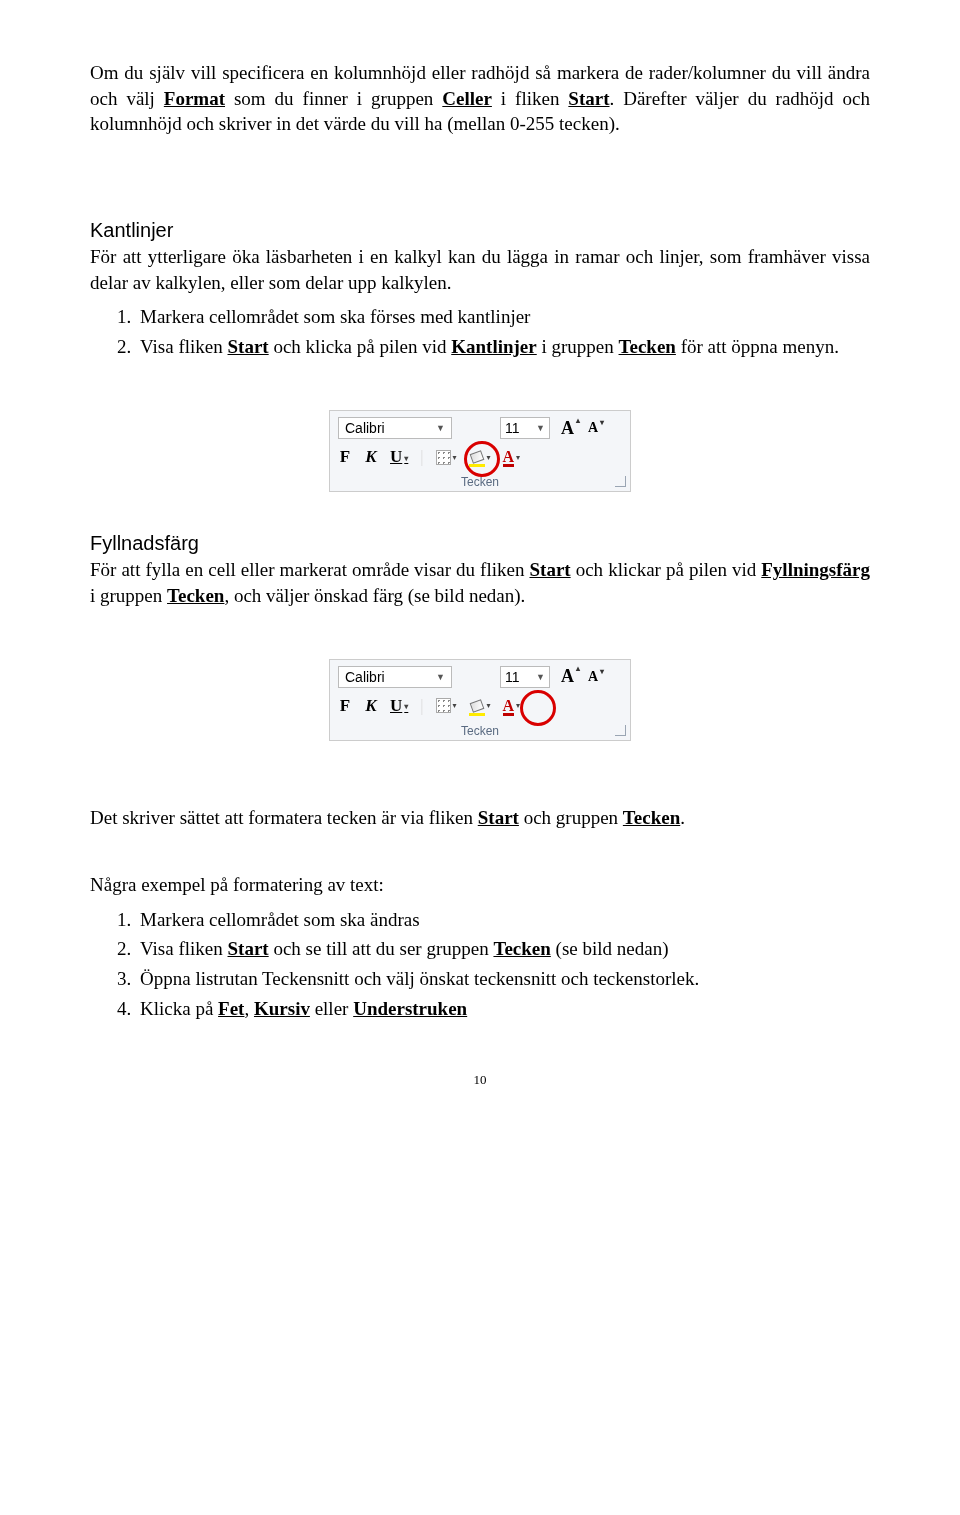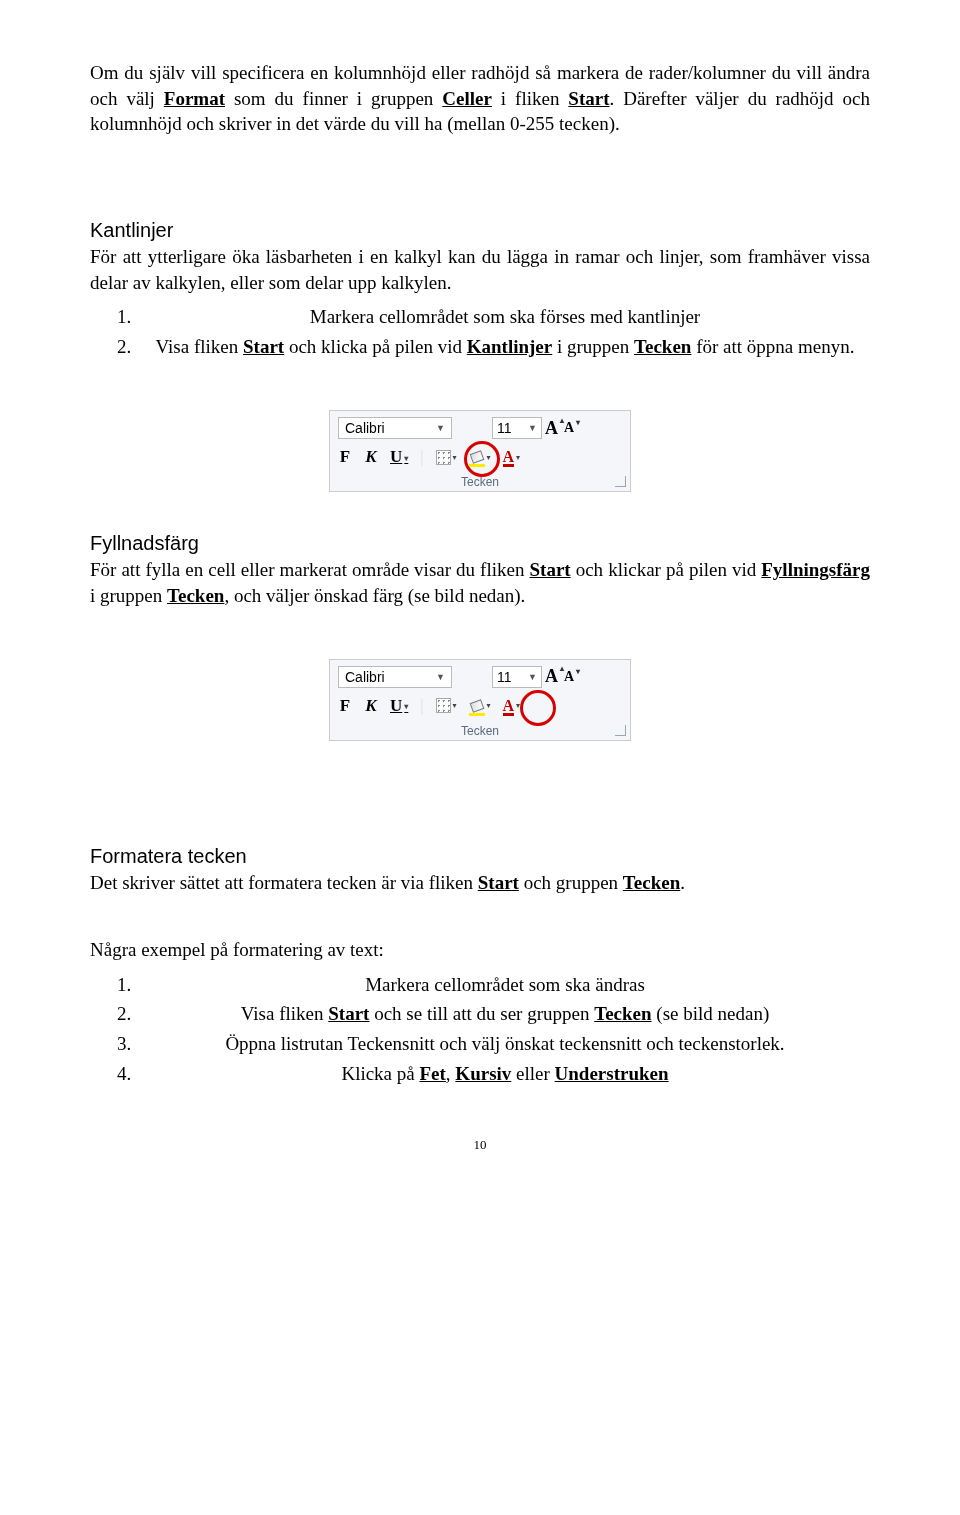--- a/index.html
+++ b/index.html
@@ -27,40 +27,39 @@
   }
   ol {
     margin: 8px 0 8px 0;
     padding-left: 46px;
     font-size: 19px;
     line-height: 1.45;
   }
   ol li {
     padding-left: 4px;
     margin-bottom: 2px;
-    text-align: center;
   }
   .bold { font-weight: bold; text-decoration: underline; }
   .figure-wrap {
     text-align: center;
     margin: 50px 0 40px 0;
   }
   .ribbon-box {
     display: inline-block;
     border: 1px solid #ccc;
     background: #f4f6f9;
     width: 300px;
     position: relative;
     padding-bottom: 18px;
   }
   .ribbon-row1 {
     display: flex;
     align-items: center;
     padding: 6px 8px 4px 8px;
-    gap: 0;
+    gap: 8px;
   }
   .font-select {
     border: 1px solid #bbb;
     background: #fff;
     font-family: Arial, sans-serif;
     font-size: 14px;
     padding: 2px 6px;
     width: 100px;
     display: flex;
     align-items: center;
@@ -312,21 +311,20 @@
         </span>
       </div>
       <div class="group-label">Tecken</div>
       <span class="dialog-launcher"></span>
       <span class="red-circle" style="left:190px; top:30px;"></span>
     </div>
   </div>
 
   <div class="gap-med"></div>
 
-  <div class="section-title">Formatera tecken</div>
   <p>
     <span>Det skriver sättet att formatera tecken är via fliken </span><span class="bold">Start</span><span> och gruppen </span><span class="bold">Tecken</span><span>.</span>
   </p>
 
   <div class="gap-large"></div>
 
   <p>Några exempel på formatering av text:</p>
 
   <ol>
     <li>Markera cellområdet som ska ändras</li>

